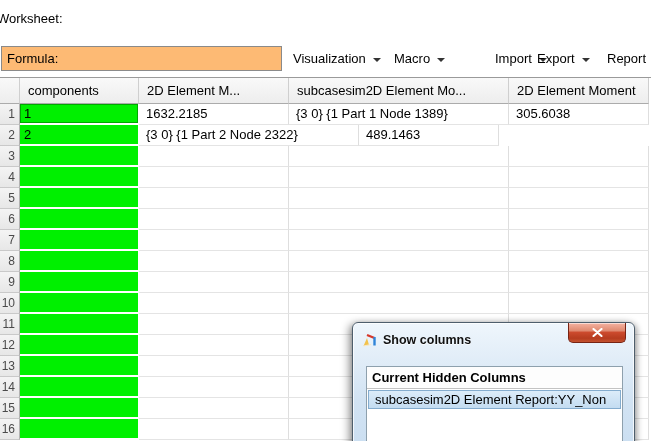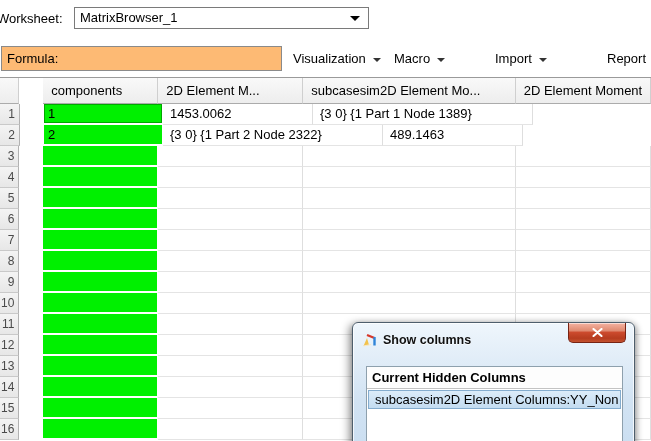--- a/index.html
+++ b/index.html
@@ -39,21 +39,21 @@
   .grid{position:absolute;left:0;top:77px;width:651px;bottom:0;border-top:1px solid #9a9a9a;box-sizing:border-box;}
   .grid-header{display:flex;height:26px;}
   .hcell{
     box-sizing:border-box;height:26px;line-height:25px;
     background:linear-gradient(#f9f9f9,#ededed);
     border-right:1px solid #cfcfcf;border-bottom:1px solid #ababab;
     padding-left:8px;white-space:nowrap;overflow:hidden;cursor:default;
   }
   .grid-row{display:flex;height:21px;}
   .c0{width:20px;}
-  .c1{width:119px;margin-left:24px;}
+  .c1{width:119px;}
   .c2{width:150px;}
   .c3{width:220px;}
   .c4{width:140px;}
   .rownum{
     box-sizing:border-box;height:21px;line-height:20px;
     background:linear-gradient(#f4f4f4,#e7e7e7);
     border-right:1px solid #b2b2b2;border-bottom:1px solid #c9c9c9;
     color:#4a4a4a;text-align:right;padding-right:4px;font-size:12px;cursor:default;
   }
   .comp{
@@ -100,50 +100,48 @@
     background:linear-gradient(#dcecf9,#c3dcf1);
     border:1px solid #84acce;box-sizing:border-box;
     font-size:13px;white-space:nowrap;overflow:hidden;cursor:default;
   }
 </style>
 </head>
 <body>
 
 <div class="worksheet-row">
   <span class="worksheet-label">Worksheet:</span>
-  <div class="combo">
-    <span>MatrixBrowser_1</span>
-    <span class="combo-arrow"></span>
-  </div>
 </div>
 
 <div class="formula-box">
   <span>Formula:</span>
 </div>
 <div class="menubar">
     <span class="menu-item" style="left: 293px;">Visualization<span class="menu-arrow"></span></span>
     <span class="menu-item" style="left: 394px;">Macro<span class="menu-arrow"></span></span>
     <span class="menu-item" style="left: 467px; margin-left: 28px;">Import<span class="menu-arrow"></span></span>
+    <span class="menu-item" style="left: 537px;">Export<span class="menu-arrow"></span></span>
     <span class="menu-item" style="left: 607px;">Report</span>
   </div>
 
 <div class="grid">
   <div class="grid-header">
       <div class="hcell c0" style="padding-left: 0px;"></div>
       <div class="hcell c1">components</div>
       <div class="hcell c2">2D Element M...</div>
       <div class="hcell c3">subcasesim2D Element Mo...</div>
       <div class="hcell c4">2D Element Moment</div>
     </div>
   <div>
       <div class="grid-row">
         <div class="rownum c0">1</div>
         <div class="comp c1 focus" style="background: rgb(0, 240, 0);">1</div>
-        <div class="cell c2">1453.0062</div>
+        <div class="cell c2">1632.2185</div>
         <div class="cell c3">{3 0} {1 Part 1 Node 1389}</div>
+        <div class="cell c4">305.6038</div>
       </div>
       <div class="grid-row">
         <div class="rownum c0">2</div>
         <div class="comp c1" style="background: rgb(0, 240, 0);">2</div>
         <div class="cell c3">{3 0} {1 Part 2 Node 2322}</div>
         <div class="cell c4">489.1463</div>
       </div>
       <div class="grid-row">
         <div class="rownum c0">3</div>
         <div class="comp c1" style="background: rgb(0, 240, 0);"></div>
@@ -256,16 +254,16 @@
     <span class="dlg-title">Show columns</span>
     <div class="dlg-close">
       <svg width="11" height="9" viewBox="0 0 11 9">
         <path d="M1.5 1 L9.5 8 M9.5 1 L1.5 8" stroke="#ffffff" stroke-width="2.1" stroke-linecap="round"></path>
       </svg>
     </div>
   </div>
   <div class="dlg-client">
     <div class="list-header">Current Hidden Columns</div>
     <div>
-        <div class="list-item">subcasesim2D Element Columns:YY_Non</div>
+        <div class="list-item">subcasesim2D Element Report:YY_Non</div>
       </div>
   </div>
 </div>
 
 </body></html>

